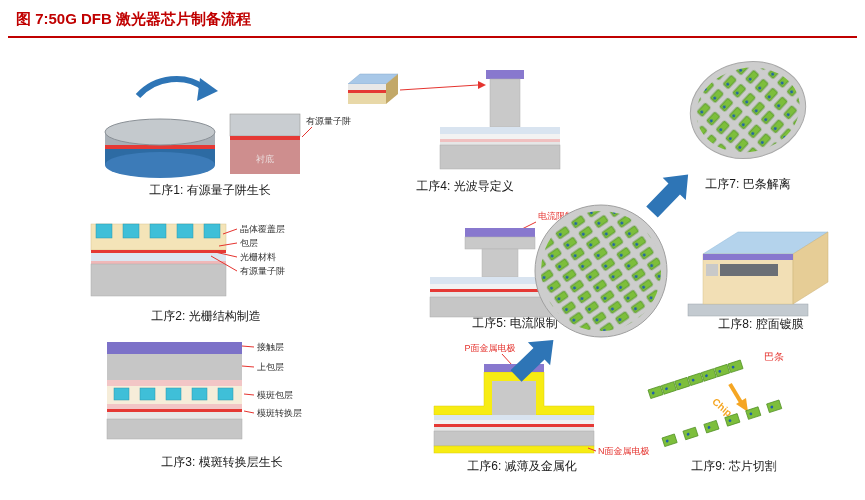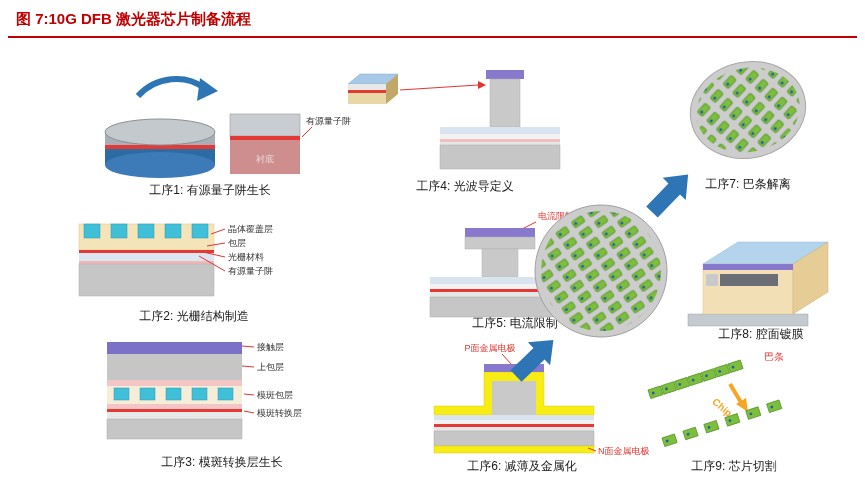--- a/index.html
+++ b/index.html
@@ -20,21 +20,21 @@
   svg{display:block;overflow:visible;}
   .cap{font-family:"Liberation Sans",sans-serif;font-size:12px;fill:#1a1a1a;text-anchor:middle;}
   .lbl{font-family:"Liberation Sans",sans-serif;font-size:9px;fill:#333;}
   .rlbl{font-family:"Liberation Sans",sans-serif;font-size:9px;fill:#E5342F;}
   .olbl{font-family:"Liberation Sans",sans-serif;font-size:10px;fill:#F5A623;font-weight:bold;}
   .ptr{stroke:#E5342F;stroke-width:1;}
 </style>
 </head>
 <body>
 
-<div class="title">图 7:10G DFB 激光器芯片制备流程</div>
+<div class="title">图 7:50G DFB 激光器芯片制备流程</div>
 <div class="title-rule"></div>
 
 <div class="fig" style="left:60px;top:74px;width:300px;height:128px">
   <svg width="300" height="128" viewBox="0 0 300 128">
 
     <g>
       <path d="M78,22 C96,2 126,0 144,14" fill="none" stroke="#2E75B6" stroke-width="6"></path>
       <polygon points="140,4 158,17 137,27" fill="#2E75B6"></polygon>
     </g>
 
@@ -51,21 +51,21 @@
       <rect x="0" y="22" width="70" height="4" fill="#E53935"></rect>
       <rect x="0" y="26" width="70" height="34" fill="#CE8E8E"></rect>
       <text x="35" y="48" text-anchor="middle" class="lbl" fill="#EADCDC" style="fill:#EADCDC">衬底</text>
     </g>
     <line x1="252" y1="53" x2="242" y2="63" class="ptr"></line>
     <text x="246" y="50" class="lbl">有源量子阱</text>
     <text x="150" y="120" class="cap">工序1: 有源量子阱生长</text>
   </svg>
 </div>
 
-<div class="fig" style="left:64px;top:218px;width:260px;height:112px">
+<div class="fig" style="left:76px;top:218px;width:260px;height:112px">
   <svg width="260" height="112" viewBox="0 0 260 112">
     <g>
       <rect x="15" y="6" width="135" height="26" fill="#F4E4B8" stroke="#d8c48e" stroke-width="0.5"></rect>
       <rect x="20" y="6" width="16" height="14" fill="#3FBFD8" stroke="#2a98ad" stroke-width="0.5"></rect>
       <rect x="47" y="6" width="16" height="14" fill="#3FBFD8" stroke="#2a98ad" stroke-width="0.5"></rect>
       <rect x="74" y="6" width="16" height="14" fill="#3FBFD8" stroke="#2a98ad" stroke-width="0.5"></rect>
       <rect x="101" y="6" width="16" height="14" fill="#3FBFD8" stroke="#2a98ad" stroke-width="0.5"></rect>
       <rect x="128" y="6" width="16" height="14" fill="#3FBFD8" stroke="#2a98ad" stroke-width="0.5"></rect>
       <rect x="15" y="32" width="135" height="3" fill="#E53935"></rect>
       <rect x="15" y="35" width="135" height="8" fill="#DCE6F1"></rect>
@@ -216,21 +216,21 @@
       </pattern>
     </defs>
     <g transform="translate(88,64) rotate(-12)">
       <ellipse cx="0" cy="0" rx="58" ry="48" fill="#CDCDCD" stroke="#A8A8A8" stroke-width="1"></ellipse>
       <ellipse cx="0" cy="0" rx="52" ry="42" fill="url(#chipsB)"></ellipse>
     </g>
     <text x="88" y="142" class="cap">工序7: 巴条解离</text>
   </svg>
 </div>
 
-<div class="fig" style="left:676px;top:224px;width:178px;height:122px">
+<div class="fig" style="left:676px;top:214px;width:178px;height:122px">
   <svg width="178" height="122" viewBox="0 0 178 122">
     <g transform="translate(12,10)">
       <rect x="0" y="80" width="120" height="12" fill="#C3CAD0" stroke="#9aa4ab" stroke-width="0.5"></rect>
       <polygon points="15,30 105,30 140,8 50,8" fill="#B4D3EC" stroke="#8fb8d8" stroke-width="0.5"></polygon>
       <rect x="15" y="30" width="90" height="50" fill="#F2DFB5" stroke="#d8c48e" stroke-width="0.5"></rect>
       <polygon points="105,30 140,8 140,58 105,80" fill="#E6CD96" stroke="#cbb077" stroke-width="0.5"></polygon>
       <rect x="15" y="30" width="90" height="6" fill="#8878CE"></rect>
       <rect x="32" y="40" width="58" height="12" fill="#6B6F75"></rect>
       <rect x="18" y="40" width="12" height="12" fill="#C9C9C9"></rect>
     </g>

